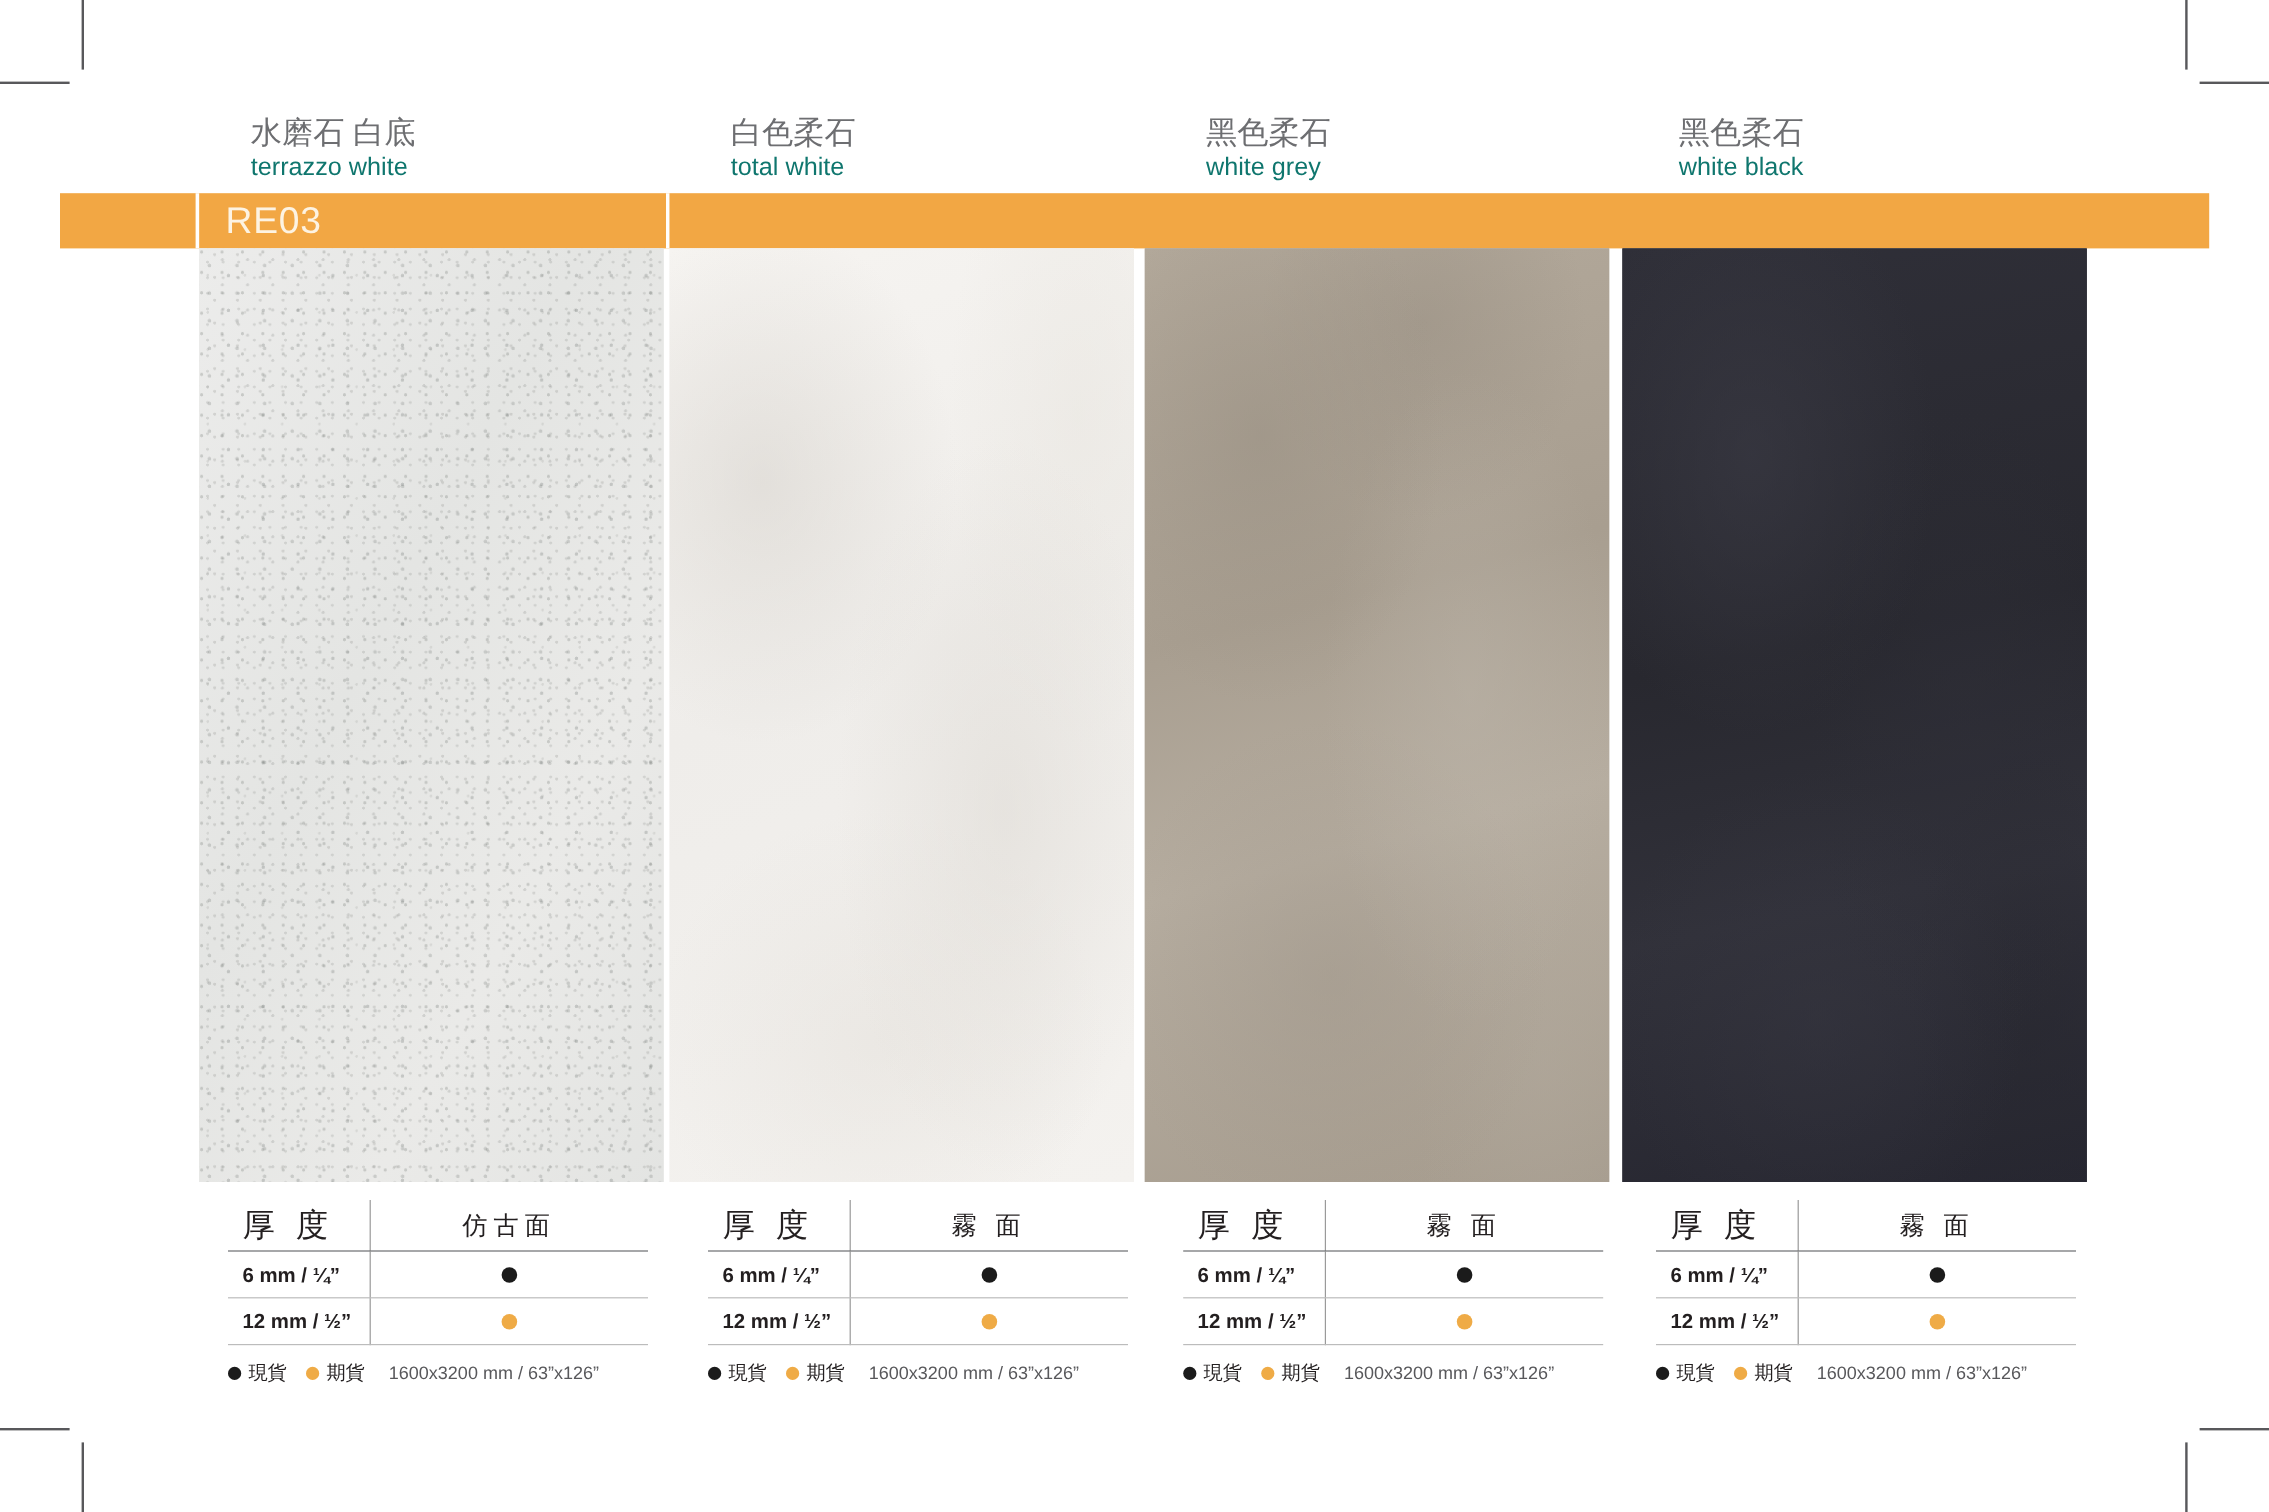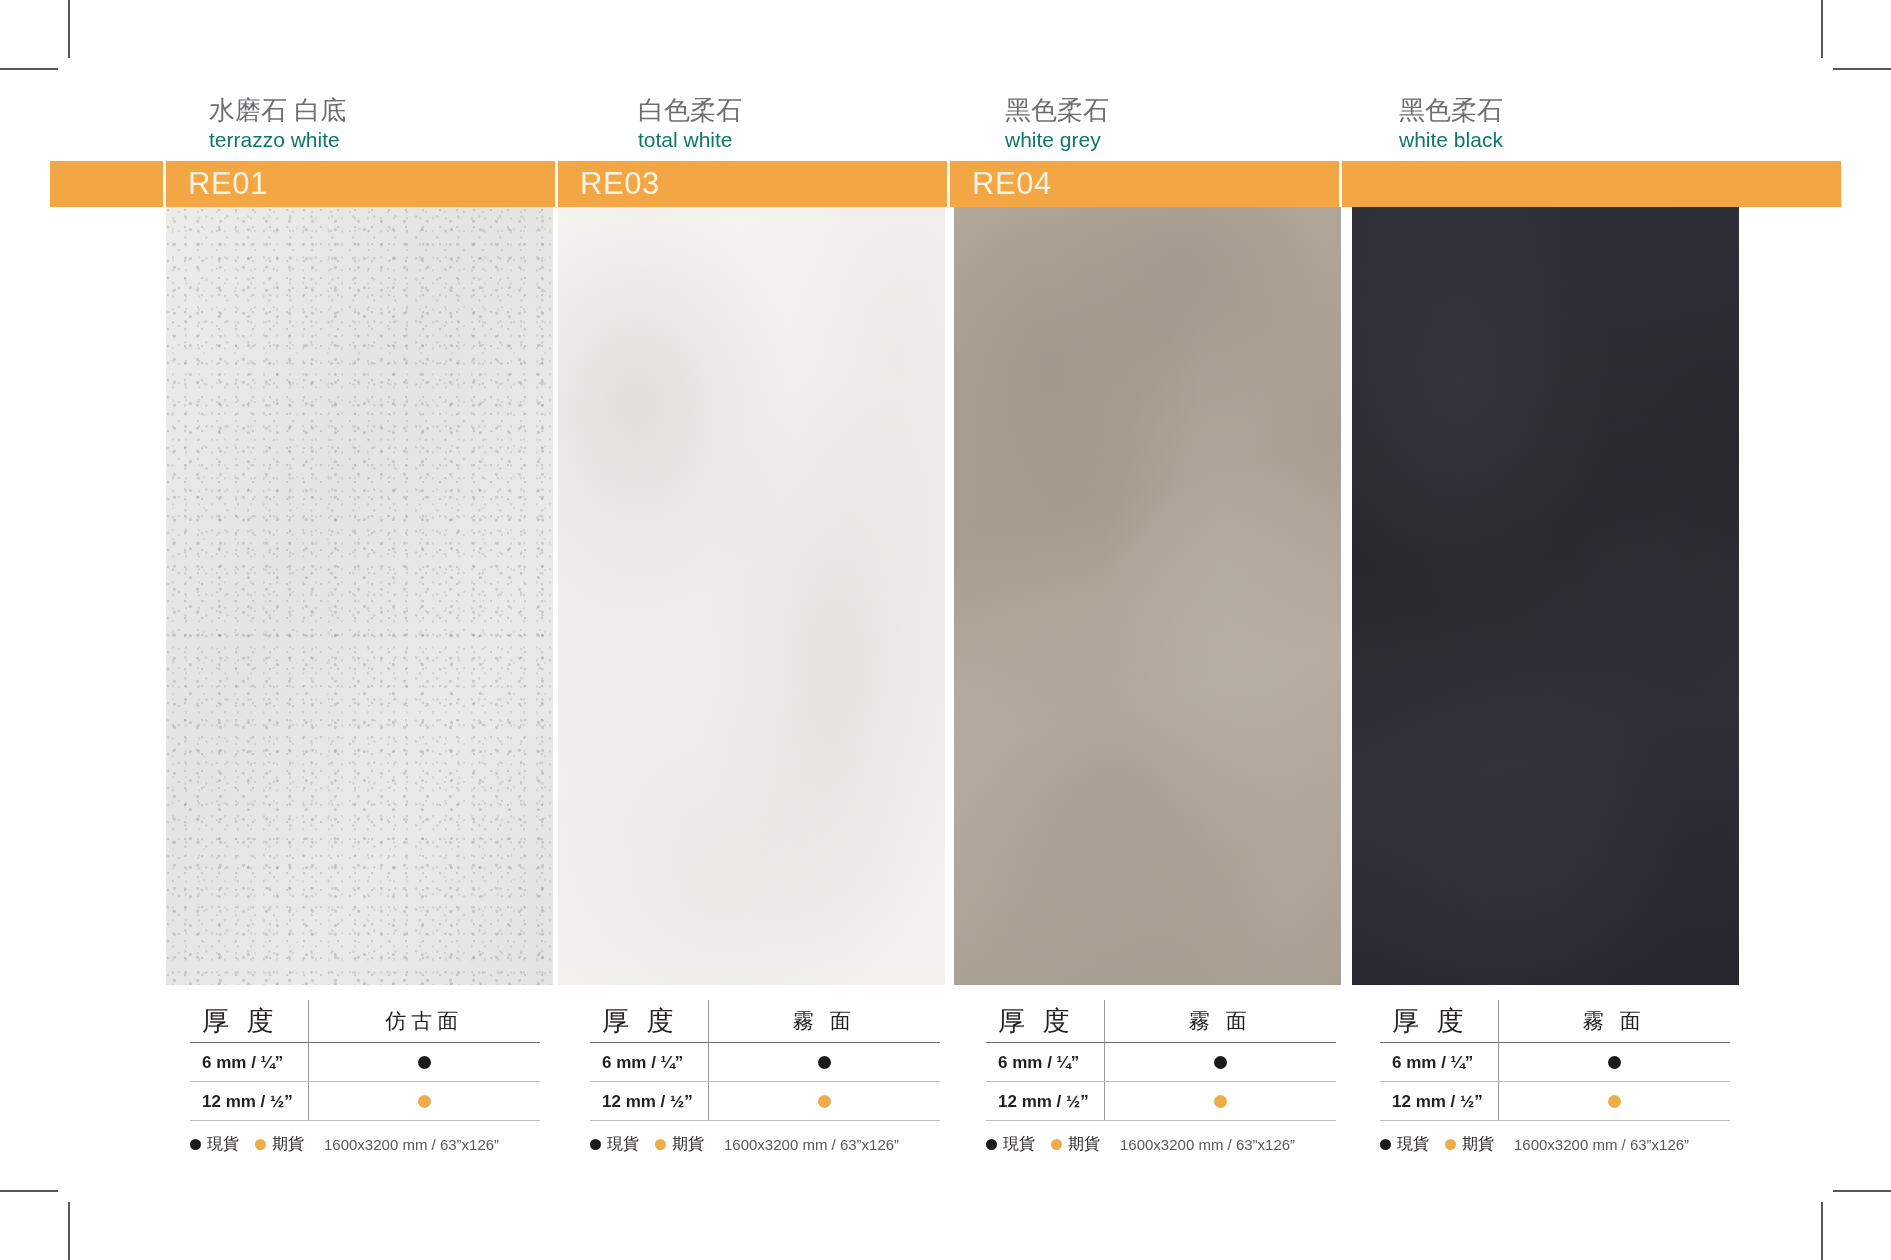--- a/index.html
+++ b/index.html
@@ -163,27 +163,21 @@
 <div class="crop v crop-tr-v"></div>
 <div class="crop h crop-tr-h"></div>
 <div class="crop v crop-bl-v"></div>
 <div class="crop h crop-bl-h"></div>
 <div class="crop v crop-br-v"></div>
 <div class="crop h crop-br-h"></div>
 
 <div class="band">
   <div class="band-seg band-lead"></div>
   <div class="band-seg" style="width:392px">
-    <span class="band-code">RE01</span>
-  </div>
-  <div class="band-seg" style="width:392px">
     <span class="band-code">RE03</span>
-  </div>
-  <div class="band-seg" style="width:392px">
-    <span class="band-code">RE04</span>
   </div>
   <div class="band-seg band-tail"></div>
 </div>
 
 <div class="cols">
 
   <div class="col">
     <div class="col-head" style="left:209px;top:95px;">
       <div class="cn">水磨石 白底</div>
       <div class="en">terrazzo white</div>
@@ -228,21 +222,21 @@
         <span class="lg-item">
           <span class="lg-dot dot-orange"></span>
           <span>期貨</span>
         </span>
         <span class="lg-size">1600x3200 mm / 63”x126”</span>
       </div>
     </div>
   </div>
 
   <div class="col">
-    <div class="col-head" style="left:609px;top:95px;margin-left:29px;">
+    <div class="col-head" style="left:609px;top:95px;">
       <div class="cn">白色柔石</div>
       <div class="en">total white</div>
     </div>
     <div class="tile" style="left:558px;width:387px;">
       <div class="tex tex-white"></div>
     </div>
     <div class="spec" style="left:590px;width:350px;">
       <table>
         <tbody>
             <tr class="r-head">

